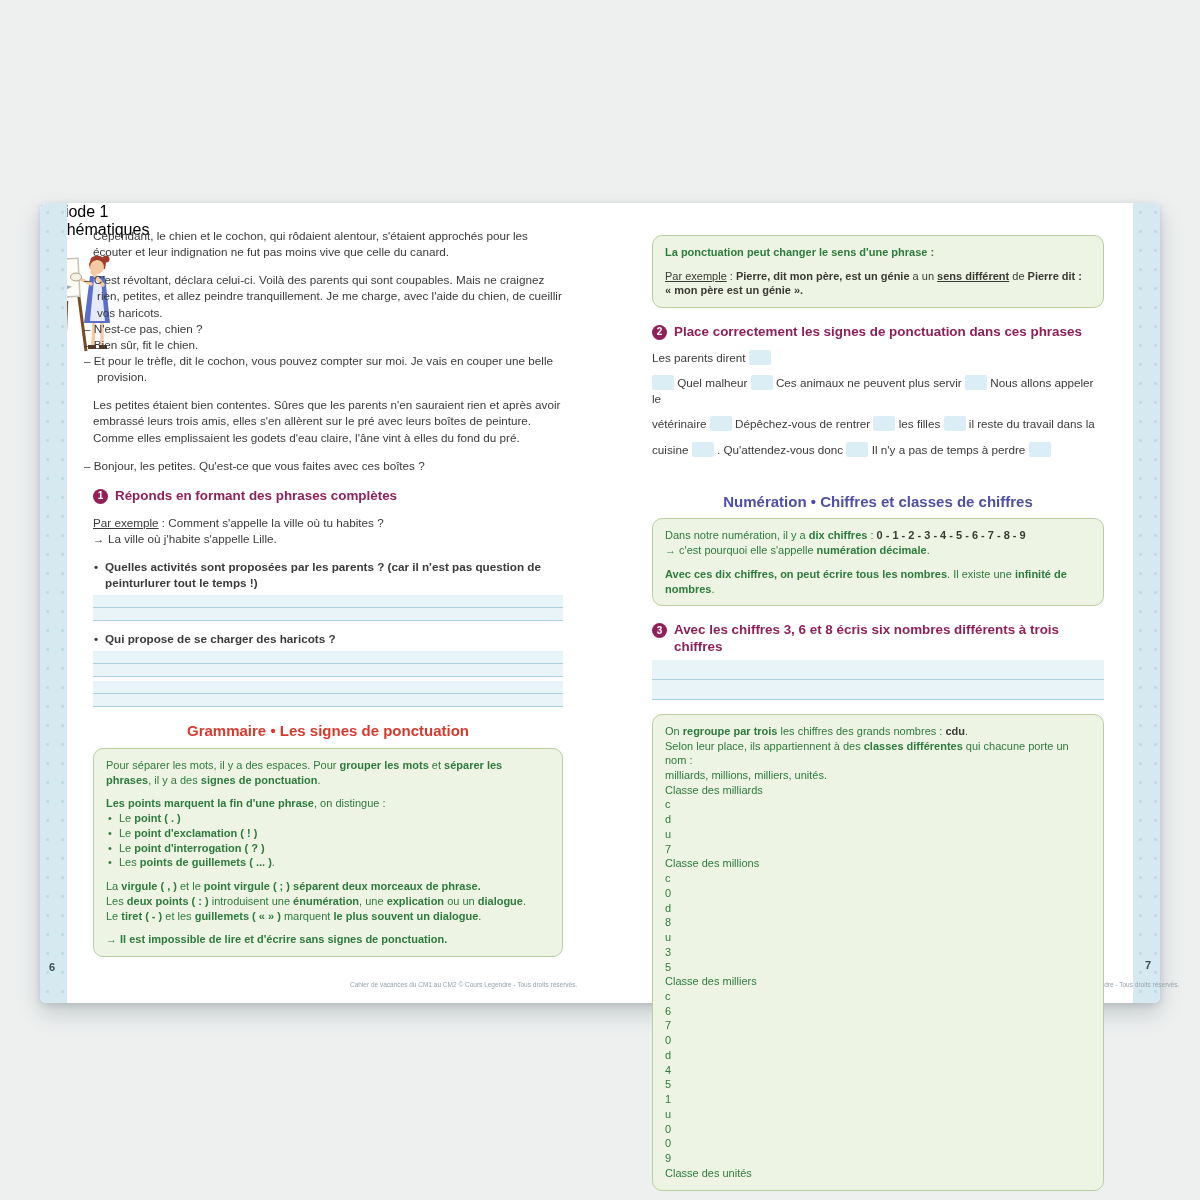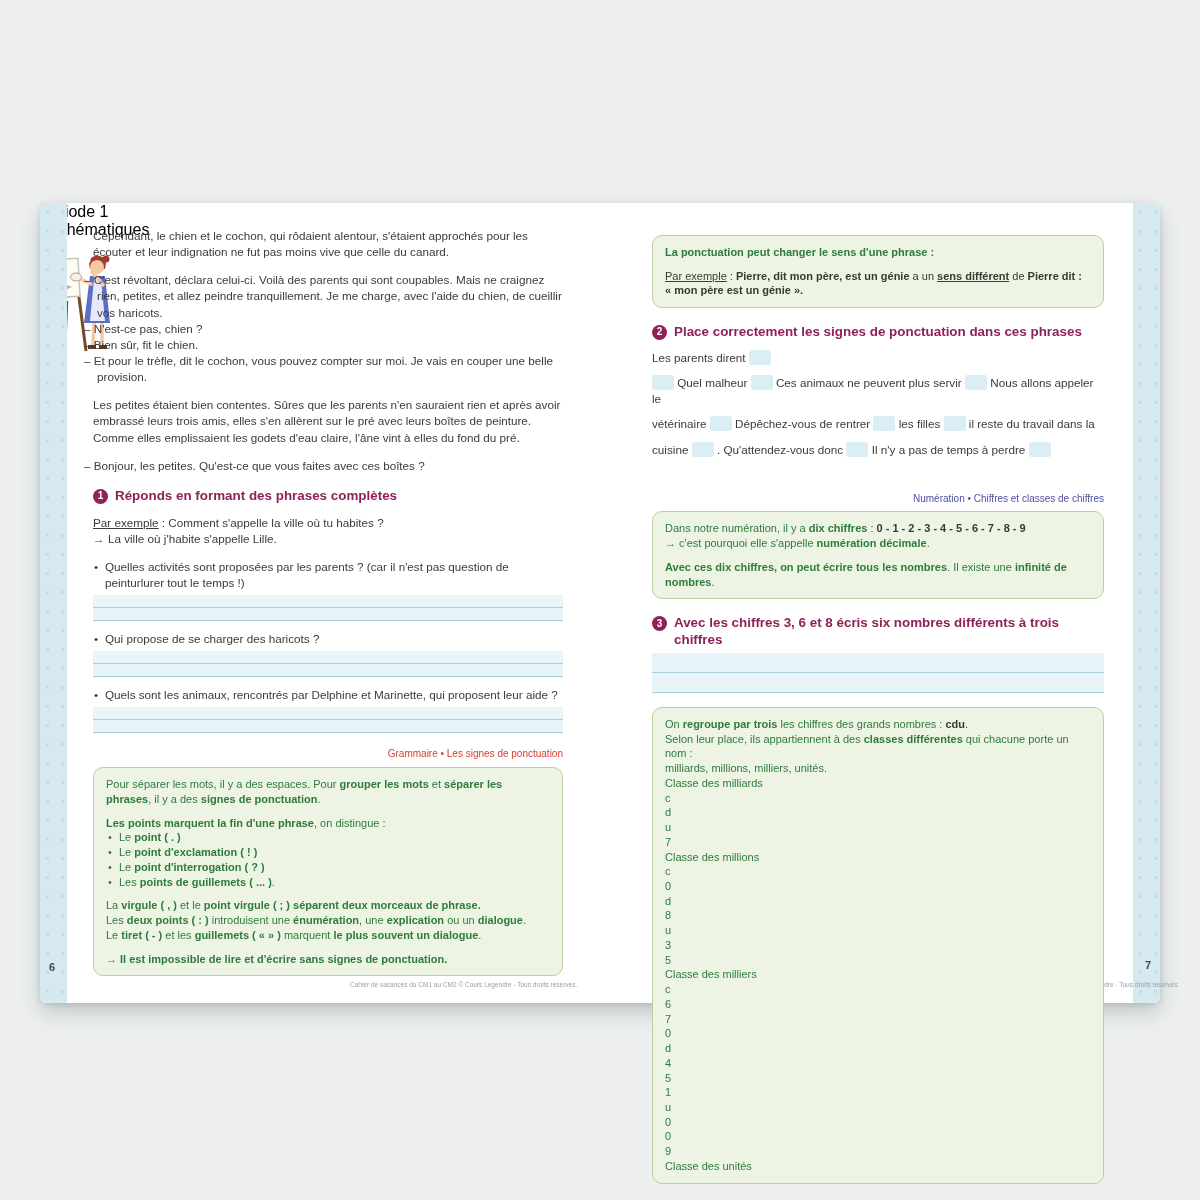--- a/index.html
+++ b/index.html
@@ -22,35 +22,35 @@
 
   .mt6{margin-top:6px;}.mt10{margin-top:10px;}.mt12{margin-top:12px;}.mt14{margin-top:14px;}.mt16{margin-top:16px;}
 
   .dial{padding-left:4px;text-indent:-13px;}
   .tbc{text-align:right;font-style:italic;margin-top:5px;}
 
   .exh{display:flex;gap:7px;color:#8e2158;font-weight:bold;font-size:13.4px;line-height:1.25;}
   .numc{width:15px;height:15px;border-radius:50%;background:#8e2158;color:#fff;font-size:10px;font-weight:bold;
         display:flex;align-items:center;justify-content:center;flex:0 0 15px;margin-top:1px;}
 
-  .sech{font-weight:normal;font-size:10px;text-align:right;}
+  .sech{font-weight:bold;font-size:15px;text-align:center;}
   .sech.red{color:#d63a2e;}
   .sech.ind{color:#4f4fa3;}
 
   .gbox{background:#eef4e4;border:1px solid #b9cf9f;border-radius:10px;padding:9px 12px;color:#2e7b3c;
         font-size:11px;line-height:1.34;}
   .b{font-weight:bold;}
   .u{text-decoration:underline;}
   .dk{color:#3a3a34;}
   .gap{height:9px;}
 
   .bl{padding-left:13px;position:relative;}
   .bl::before{content:"•";position:absolute;left:2px;color:#2e7b3c;}
 
-  .q{font-weight:normal;padding-left:12px;position:relative;}
+  .q{font-weight:bold;padding-left:12px;position:relative;}
   .q::before{content:"•";position:absolute;left:1px;}
   .ans .ln{height:12px;background:#e9f4f8;border-bottom:1.5px solid #abd0dd;}
   .ans{margin-top:4px;}
   .ans.big .ln{height:19px;}
 
   .ex2l{margin-top:9px;}
   .blank{display:inline-block;width:22px;height:15px;background:#dceef5;border-radius:2px;vertical-align:-3px;}
 
   .dots{height:8px;margin:12px -16px 0 -18px;
     background-image:radial-gradient(circle,#55519e 1.6px,transparent 2.1px),radial-gradient(circle,#9idx 0 0;
@@ -110,21 +110,20 @@
     <div class="q mt12">Quelles activités sont proposées par les parents ? (car il n'est pas question de peinturlurer tout le temps !)</div>
     <div class="ans">
         <div class="ln"></div>
         <div class="ln"></div>
       </div>
     <div class="q mt10">Qui propose de se charger des haricots ?</div>
     <div class="ans">
         <div class="ln"></div>
         <div class="ln"></div>
       </div>
-    <div class="q mt10">Quels sont les animaux, rencontrés par Delphine et Marinette, qui proposent leur aide ?</div>
     <div class="ans">
         <div class="ln"></div>
         <div class="ln"></div>
       </div>
 
     <div class="sech red mt14">Grammaire • Les signes de ponctuation</div>
 
     <div class="gbox mt6">
       <div><span>Pour séparer les mots, il y a des espaces. Pour </span><span class="b">grouper les mots</span><span> et </span><span class="b">séparer les phrases</span><span>, il y a des </span><span class="b">signes de ponctuation</span><span>.</span></div>
       <div class="gap"></div>

